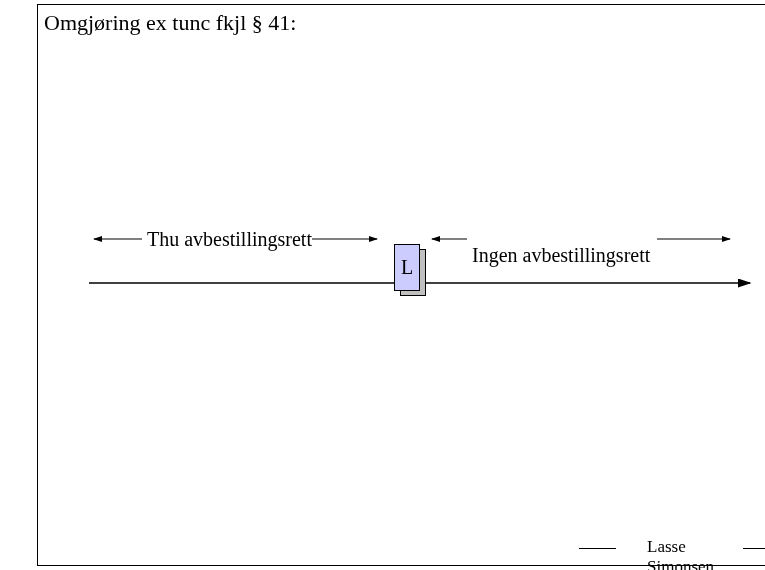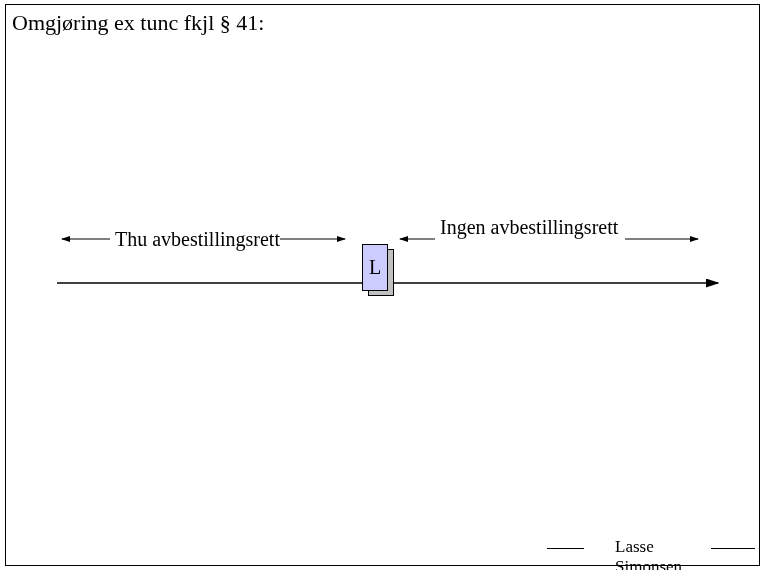--- a/index.html
+++ b/index.html
@@ -9,20 +9,21 @@
     height: 570px;
     font-family: "Times New Roman", Times, serif;
     background: #ffffff;
     color: #000000;
   }
   .slide {
     position: relative;
     width: 631px;
     height: 570px;
     box-sizing: border-box;
+    margin-left: 32px;
   }
   .border {
     position: absolute;
     left: 5px;
     top: 4px;
     width: 755px;
     height: 562px;
     border: 1px solid #000;
     box-sizing: border-box;
   }
@@ -36,21 +37,21 @@
   .label-left {
     position: absolute;
     left: 115px;
     top: 228px;
     font-size: 20px;
     text-align: center;
   }
   .label-right {
     position: absolute;
     left: 440px;
-    top: 216px;
+    top: 244px;
     font-size: 20px;
     text-align: center;
   }
   .box-shadow {
     position: absolute;
     left: 368px;
     top: 249px;
     width: 26px;
     height: 47px;
     background: #c0c0c0;

